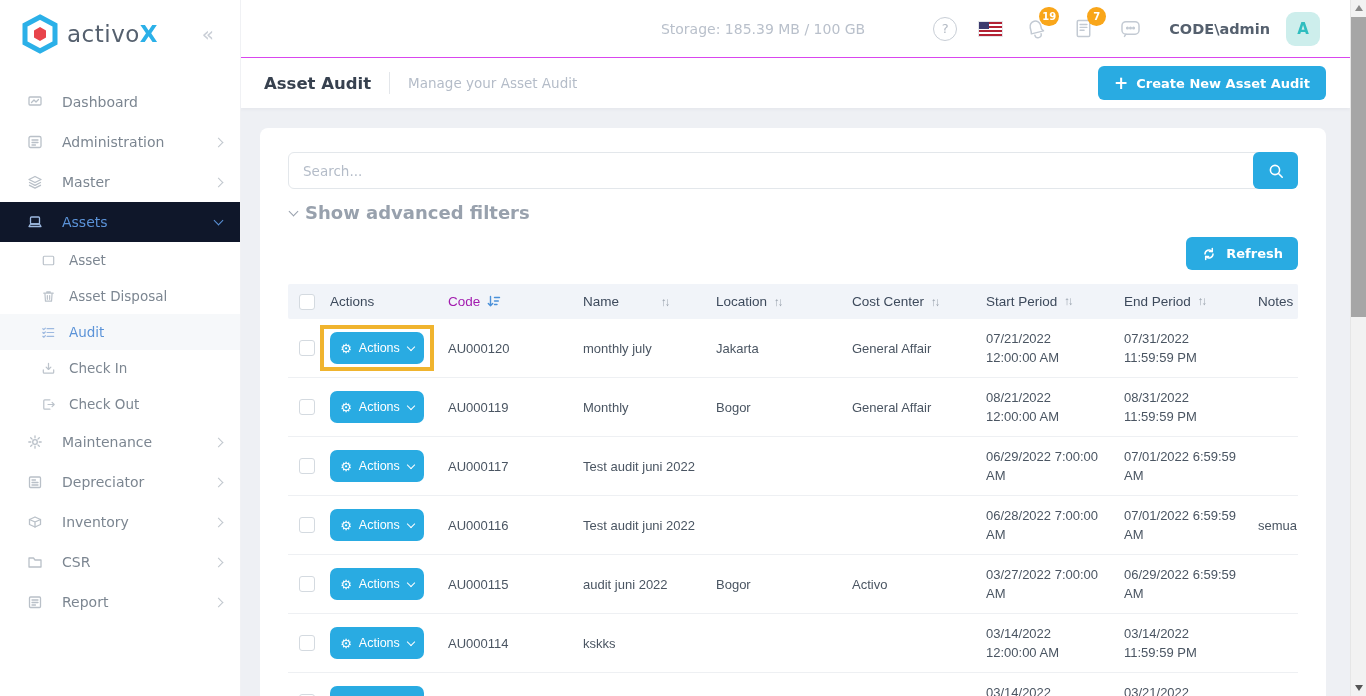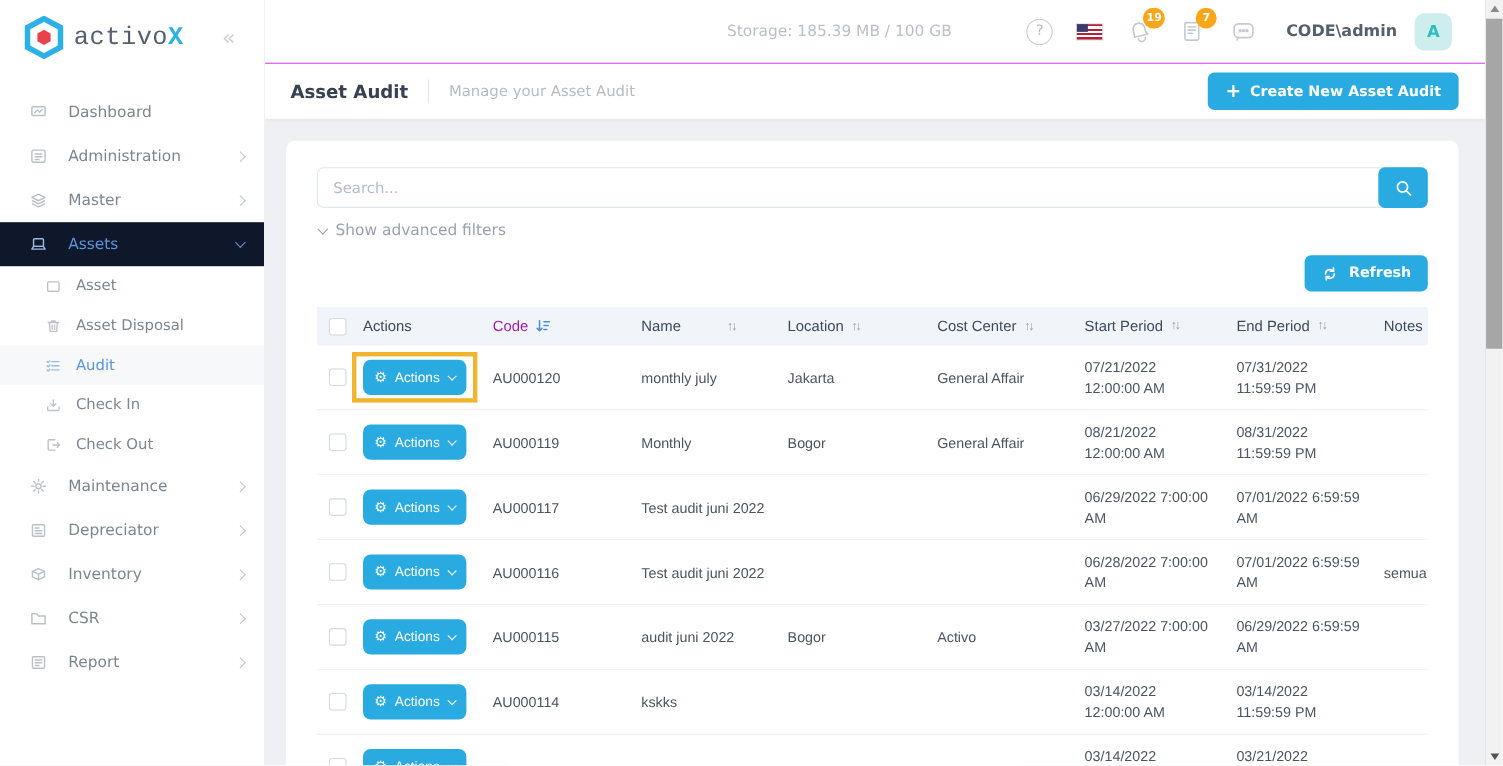--- a/index.html
+++ b/index.html
@@ -3,21 +3,21 @@
 <meta charset="utf-8">
 <style>
   * { margin:0; padding:0; box-sizing:border-box; }
   html,body { width:1366px; height:696px; overflow:hidden; }
   body { font-family:"DejaVu Sans", sans-serif; }
   .app { position:relative; width:1366px; height:696px; background:#eef0f4; overflow:hidden; }
 
   
   .sidebar { position:absolute; left:0; top:0; width:240px; height:696px; background:#fff; z-index:5; box-shadow:1px 0 0 #f0f1f4; }
   .logo-row { display:flex; align-items:center; padding:14px 18px 10px 22px; }
-  .logo-text { font-size:23px; color:#55606e; letter-spacing:.5px; margin-left:9px; font-weight:500;font-family:Liberation Mono, monospace;}
+  .logo-text { font-size:23px; color:#55606e; letter-spacing:.5px; margin-left:9px; font-weight:500;}
   .logo-text b { color:#2bb0e8; font-weight:700; }
   .collapse { margin-left:auto; color:#c9ced6; font-size:20px; cursor:pointer; padding-right:8px;}
   .nav { margin-top:18px; }
   .nav-item { display:flex; align-items:center; height:40px; padding:0 18px 0 26px; color:#7c8691; font-size:14px; cursor:pointer; }
   .nav-item .nav-icon { width:18px; height:18px; margin-right:18px; color:#b9c0c8; flex:0 0 18px; }
   .nav-item.active { background:#0f172a; color:#5b93d8; }
   .nav-item.active .nav-icon { color:#9db9e0; }
   .sub-item { display:flex; align-items:center; height:36px; padding:0 18px 0 40px; color:#7c8691; font-size:13.5px; cursor:pointer; }
   .sub-item .nav-icon { width:17px; height:17px; margin-right:12px; color:#bcc3cb; flex:0 0 17px; }
   .sub-item.active { background:#f6f8fa; color:#5b93d8; }
@@ -48,21 +48,21 @@
   .create-btn { margin-left:auto; height:34px; background:#29abe2; color:#fff; border:none; border-radius:6px; font-family:inherit; font-size:13px; font-weight:600; display:flex; align-items:center; padding:0 16px; cursor:pointer; }
   .create-btn .plus { font-size:17px; font-weight:700; margin-right:8px; line-height:1;}
 
   
   .content { position:absolute; left:0; top:108px; width:1110px; height:588px; padding:20px 24px 0 20px; }
   .card { background:#fff; border-radius:8px; width:1066px; min-height:640px; padding:24px 28px; }
   .search-row { position:relative; height:37px; }
   .search-input { width:100%; height:37px; border:1px solid #e3e7eb; border-radius:6px; padding:0 56px 0 14px; font-family:inherit; font-size:13.5px; color:#55606e; outline:none; }
   .search-input::placeholder { color:#b4bcc8; }
   .search-btn { position:absolute; right:0; top:0; width:45px; height:37px; background:#29abe2; border:none; border-radius:6px; display:flex; align-items:center; justify-content:center; cursor:pointer; }
-  .filters { margin-top:13px; display:flex; align-items:center; color:#98a1ad; font-size:14px; cursor:pointer; width:fit-content;}
+  .filters { margin-top:13px; display:flex; align-items:center; color:#98a1ad; font-size:18px; cursor:pointer; width:fit-content;font-weight:bold;}
   .chev-dn { width:7px; height:7px; border-right:1.7px solid #98a1ad; border-bottom:1.7px solid #98a1ad; transform:rotate(45deg); margin:-3px 8px 0 2px; }
   .refresh-row { margin-top:14px; display:flex; justify-content:flex-end; }
   .refresh-btn { height:33px; background:#29abe2; border:none; border-radius:6px; color:#fff; font-family:inherit; font-size:13px; font-weight:600; display:flex; align-items:center; padding:0 15px; cursor:pointer; }
   .refresh-btn svg { width:16px; height:16px; margin-right:9px; fill:none; stroke:#fff; stroke-width:1.7; stroke-linecap:round; }
 
   
   .tbl { margin-top:14px; font-family:"Liberation Sans", sans-serif; }
   .thead { height:35px; background:#f1f4f9; border-radius:2px; display:flex; align-items:center; color:#3d4a5c; font-size:13.5px; }
   .trow { height:59px; display:flex; align-items:center; border-bottom:1px solid #eef0f3; color:#4a5562; font-size:13px; }
   .cell { padding-left:8px; }

